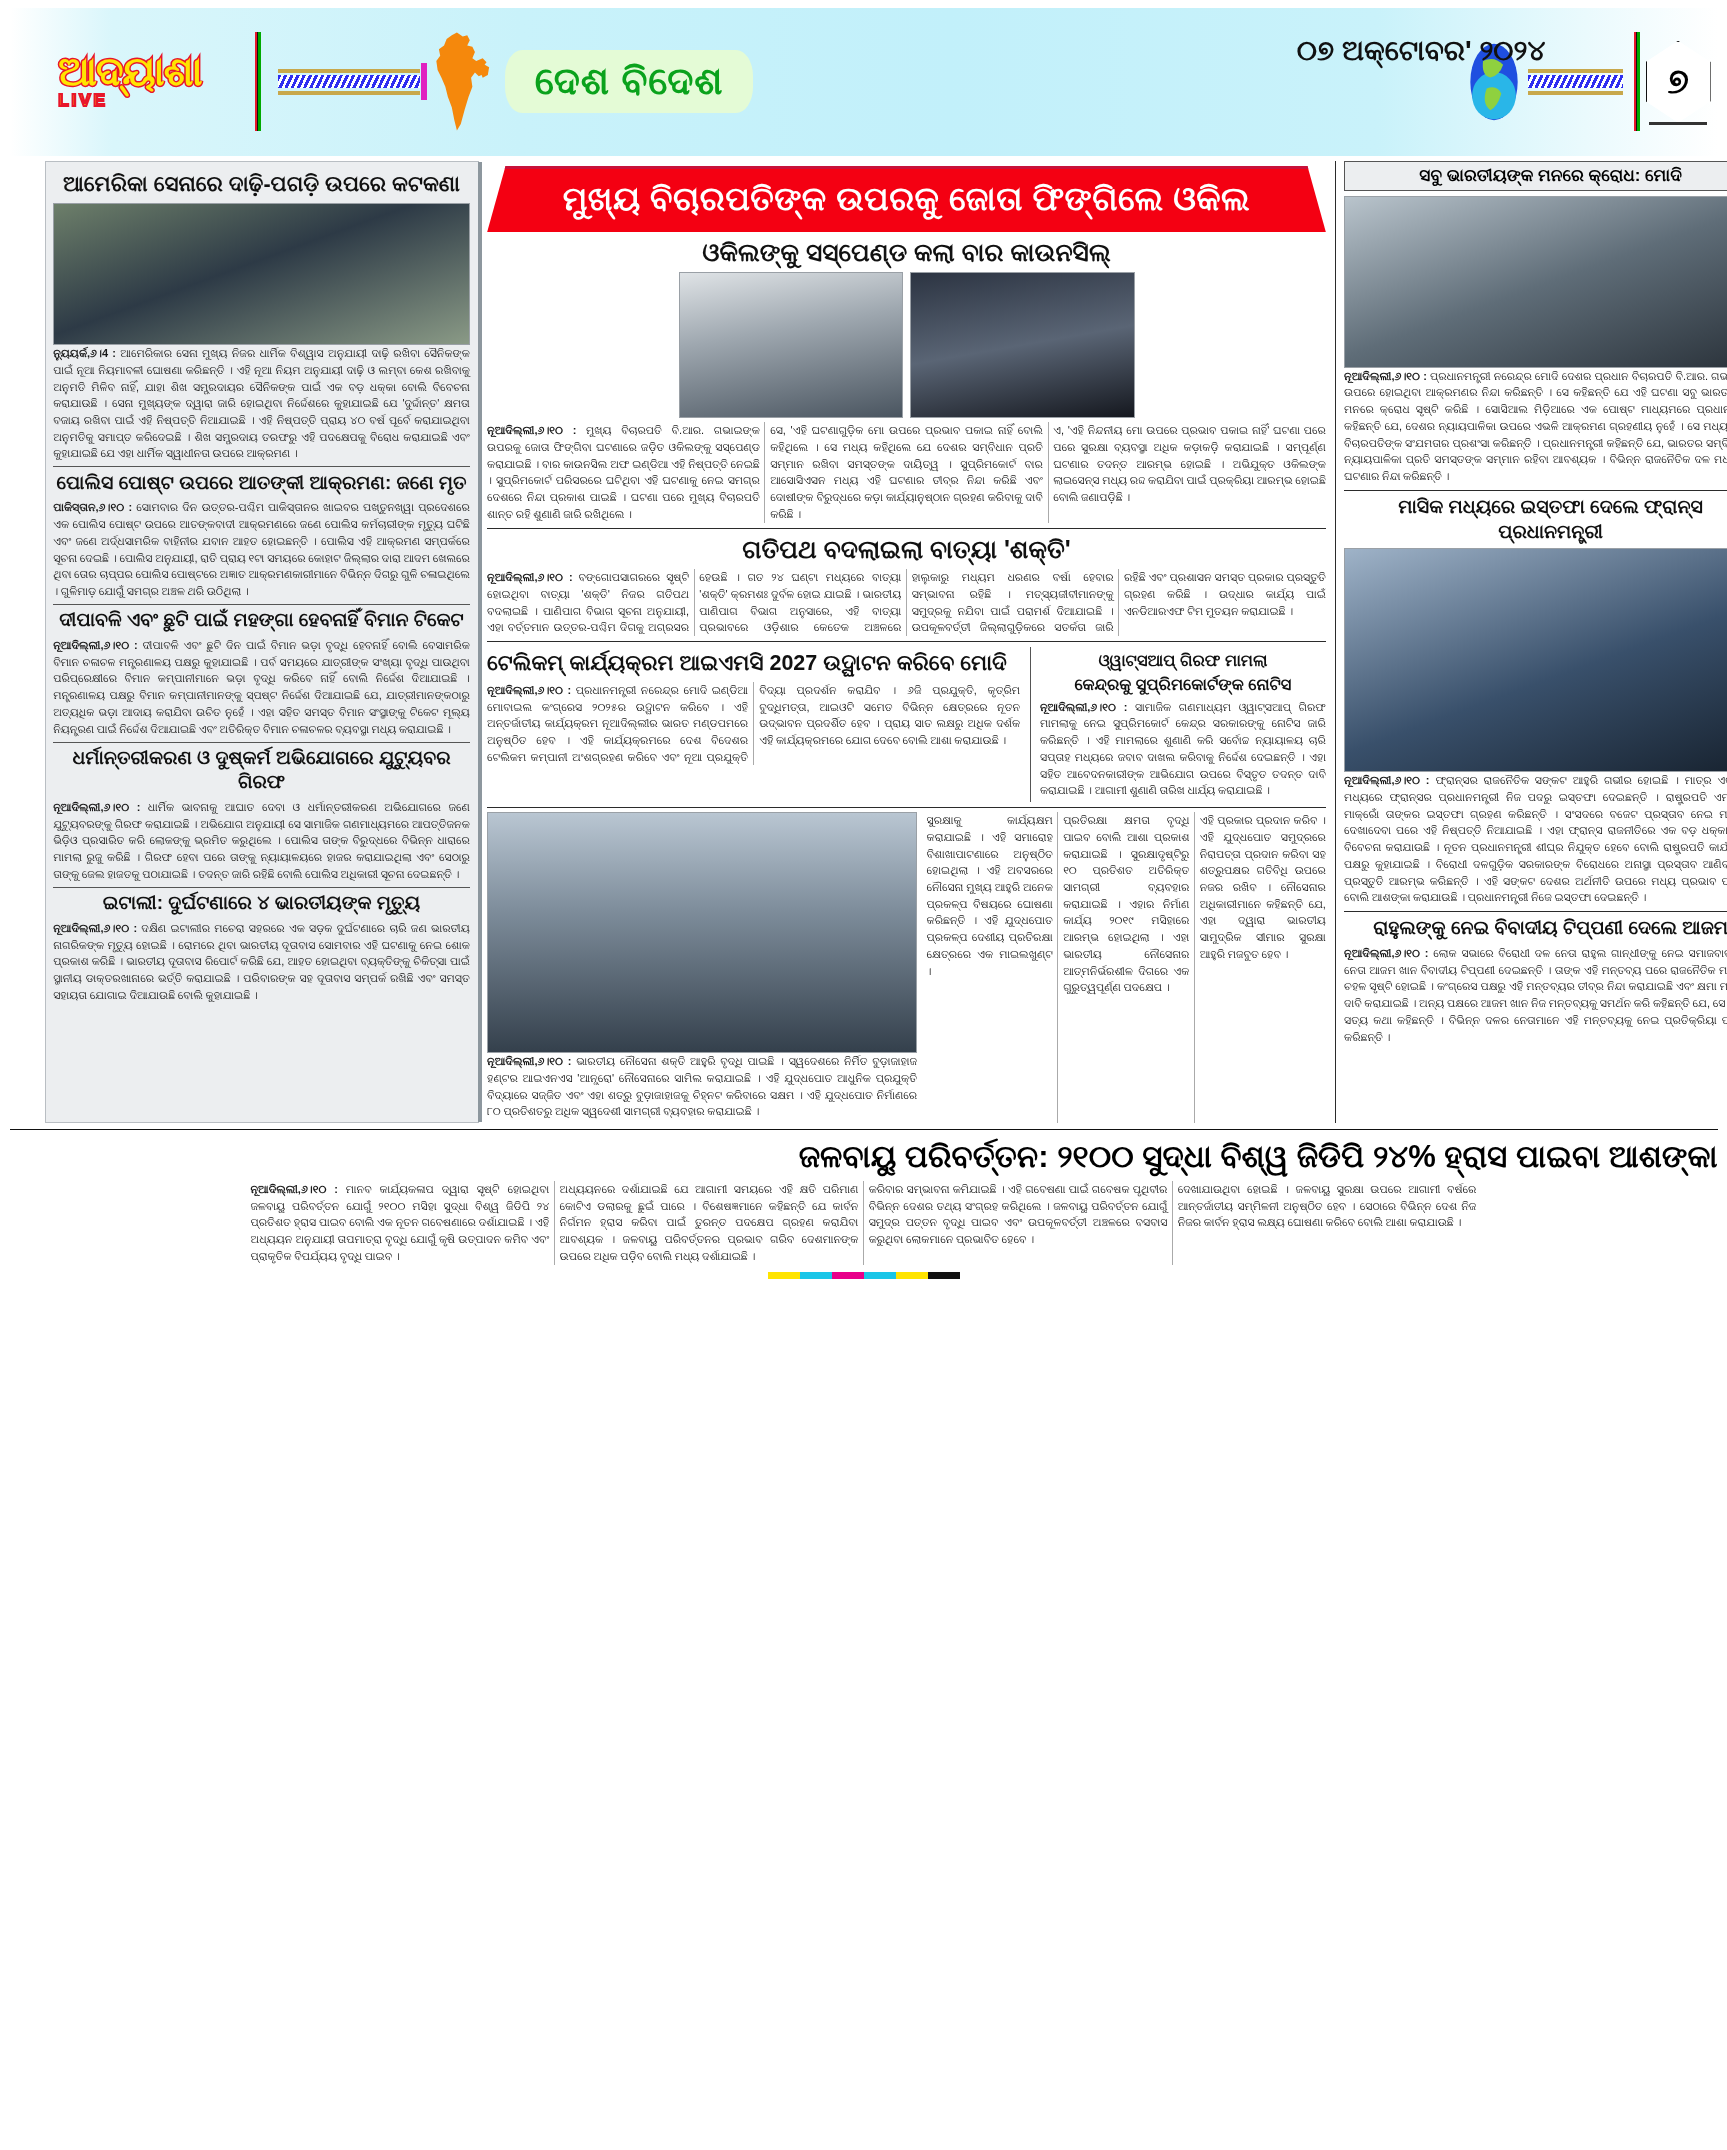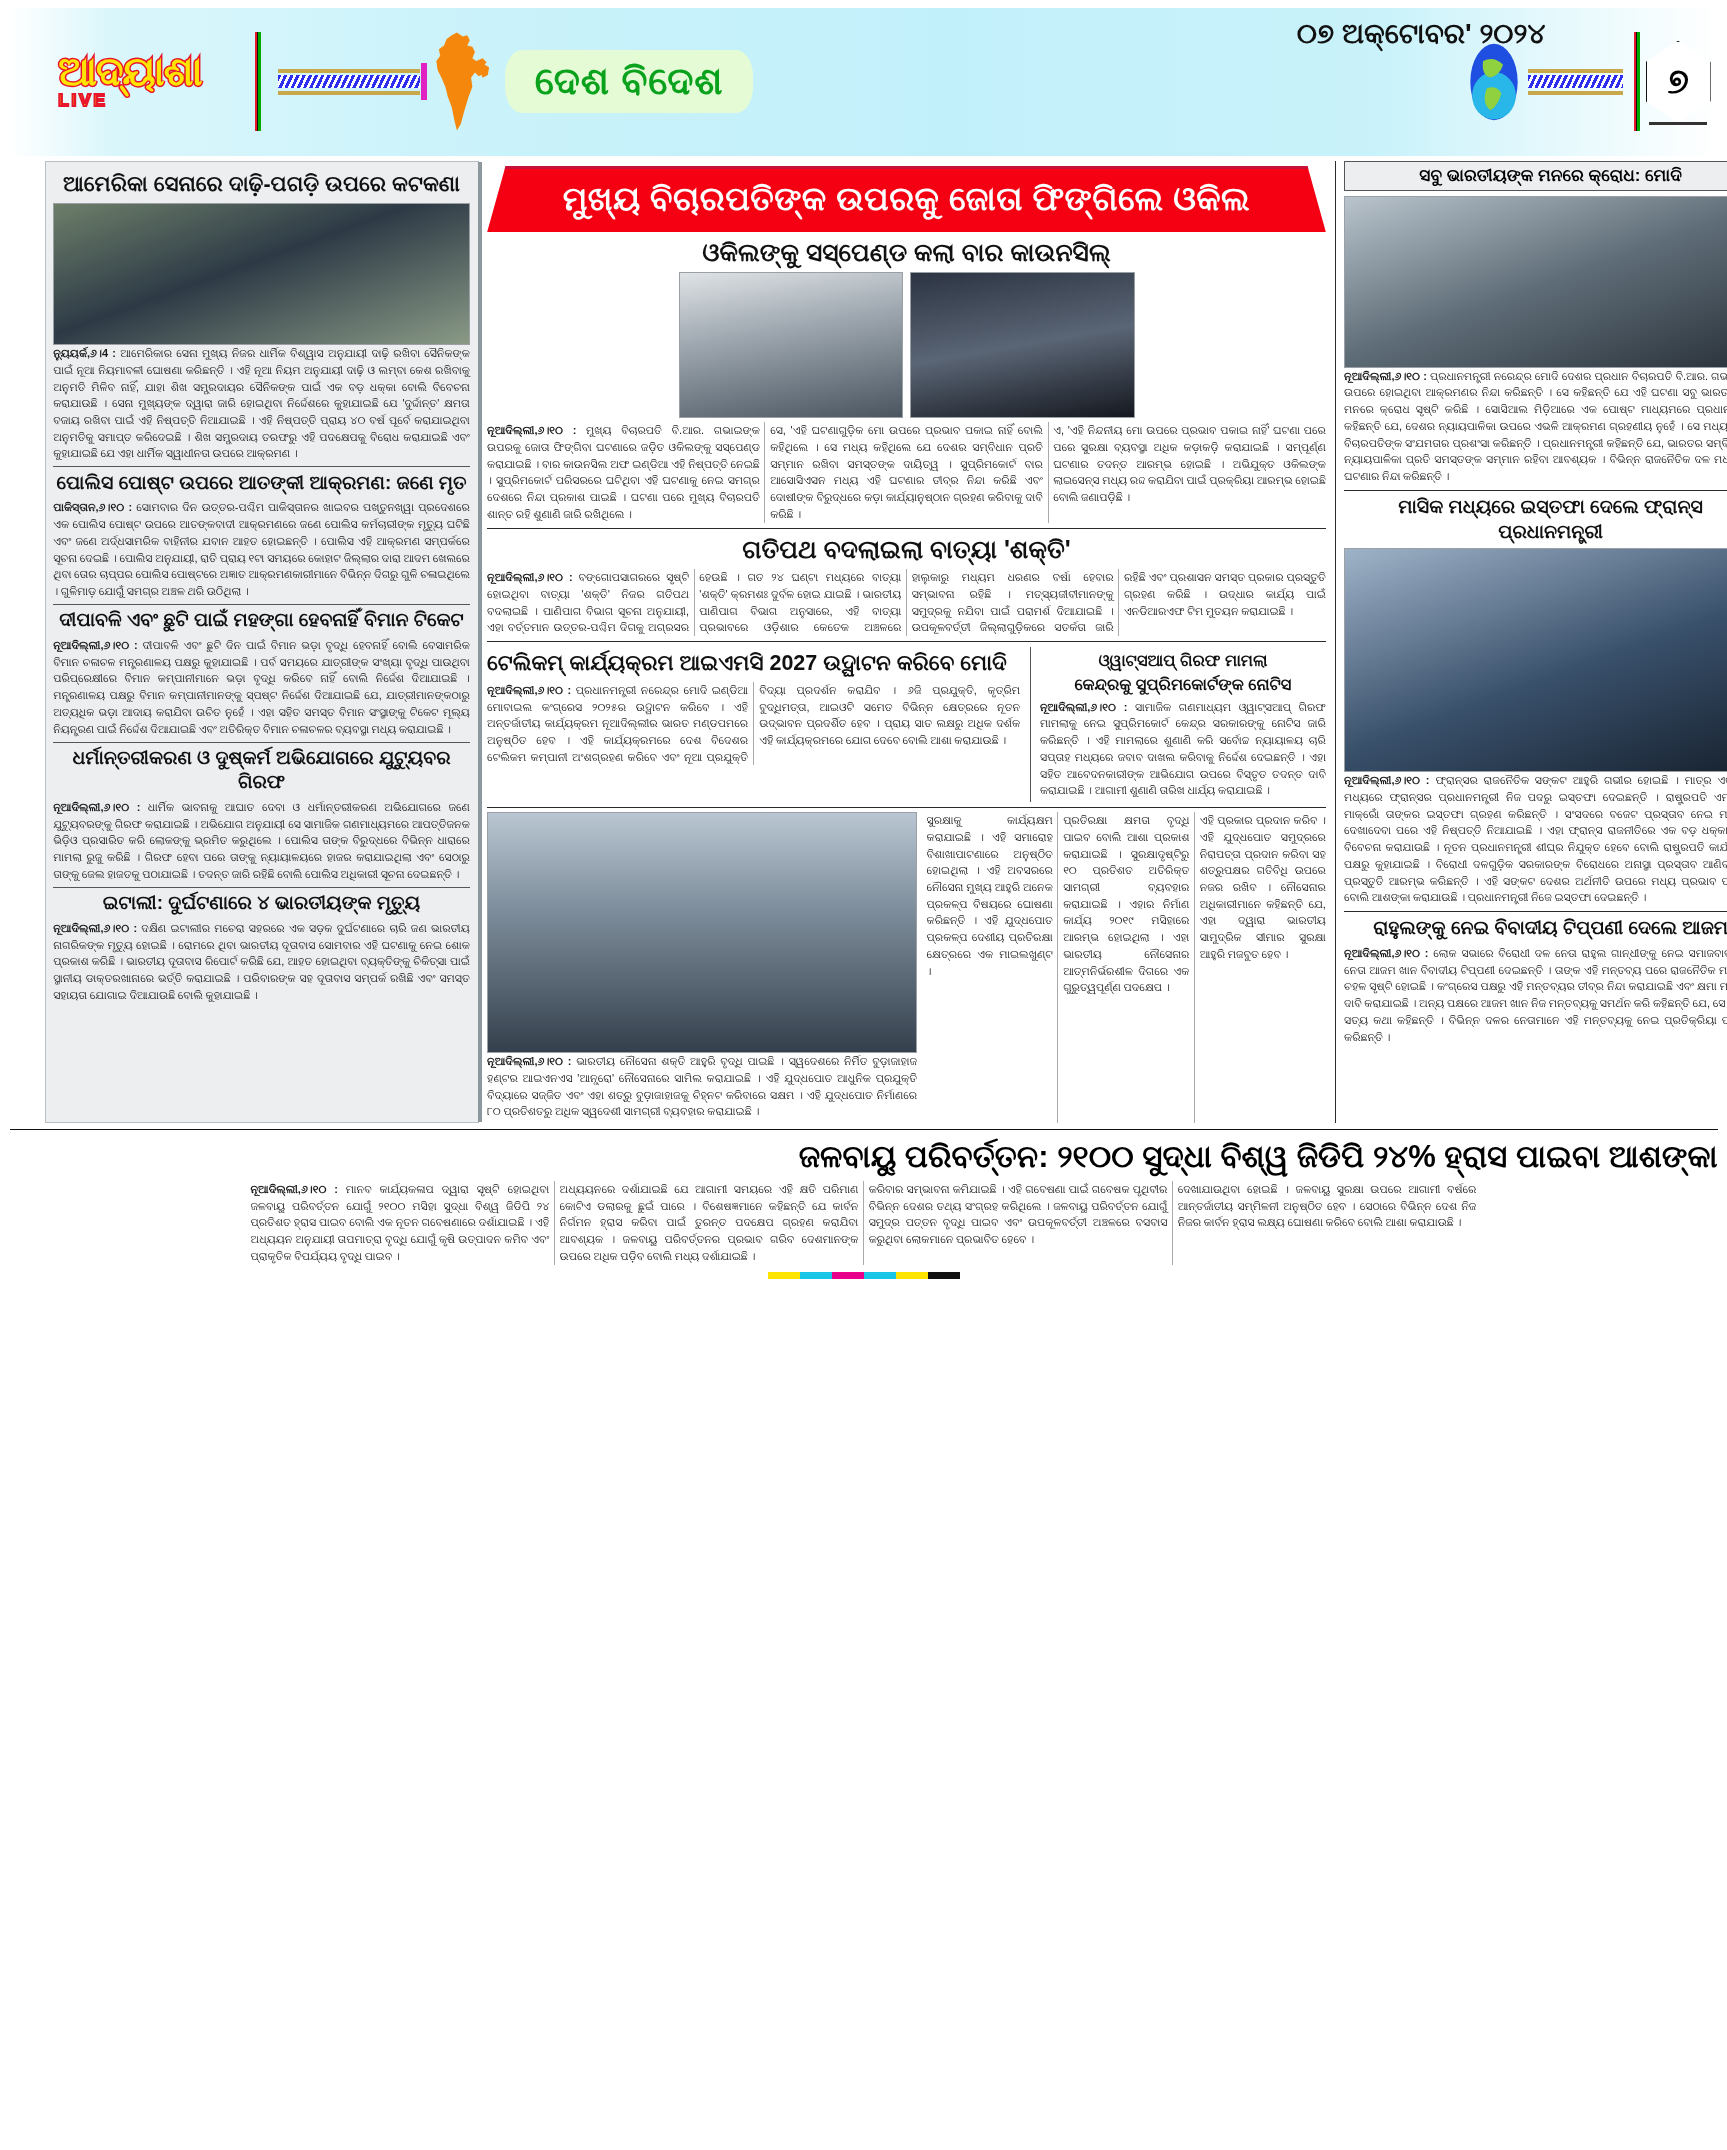--- a/index.html
+++ b/index.html
@@ -36,21 +36,21 @@
 
   .india-map { width: 65px; height: 103px; }
   .section-pill {
     flex:0 0 auto; margin-left:13px; padding:9.5px 30px; border-radius:17px/26px;
     background:#e4fbd6;
   }
   .section-pill span { font-size:38px; font-weight:700; color:#0aa21c; letter-spacing:0.9px; white-space:nowrap;}
   .header-right { margin-left:auto; display:flex; align-items:center; gap:6px; padding-right:6.9px; }
   .globe { width:56px; height:82px; }
   .issue-date {
-    position:absolute; right:172px; top:10px; font-size:28px; font-weight:700; color:#111; white-space:nowrap;
+    position:absolute; right:172px; top:27px; font-size:28px; font-weight:700; color:#111; white-space:nowrap;
   }
   .pagenum-hex {
     width:65px; height:82px; background:#fff; display:flex; align-items:center; justify-content:center;
     clip-path: polygon(50% 0,100% 26%,100% 74%,50% 100%,0 74%,0 26%);
     border:1.3px solid #111; font-size:35px; font-weight:700;
   }
   .pagenum-wrap{ position:relative; }
   .pagenum-wrap:after{content:'';position:absolute;left:3.4px;right:3.4px;bottom:-2.6px;height:3px;background:#333;}
 
   

